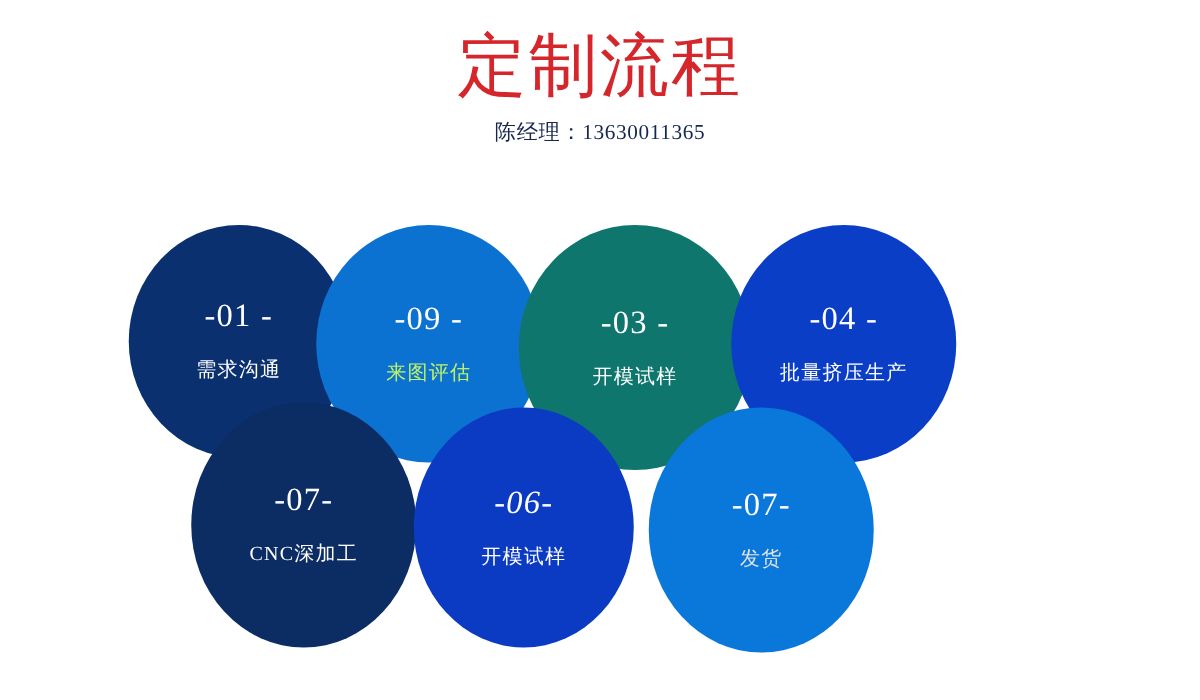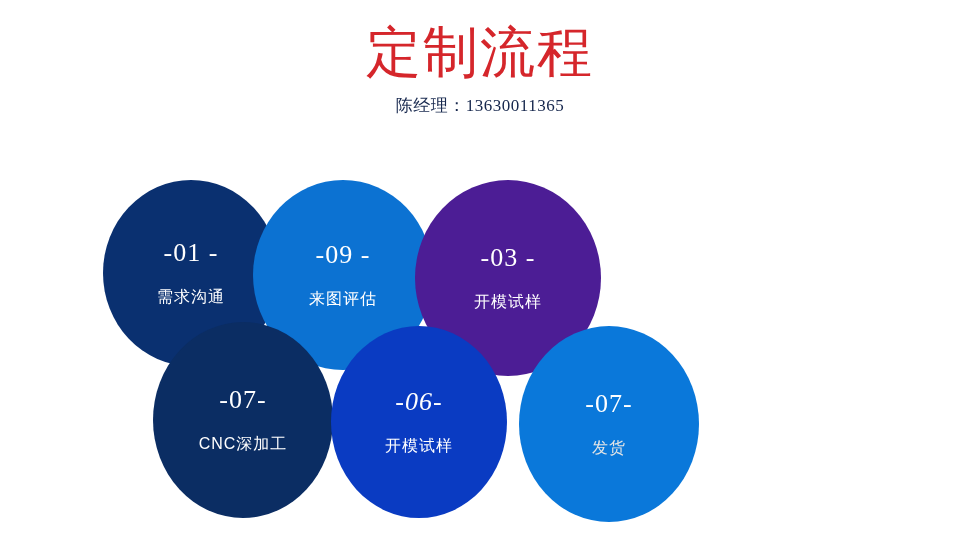--- a/index.html
+++ b/index.html
@@ -75,21 +75,21 @@
   .node-number {
     font-family: "Liberation Serif", "DejaVu Serif", serif;
     font-size: 26px;
     line-height: 30px;
     color: #ffffff;
     letter-spacing: 1px;
     white-space: nowrap;
   }
 
   .node-label {
-    font-family: Liberation Sans, sans-serif;
+    font-family: Liberation Serif, serif;
     font-size: 16px;
     line-height: 22px;
     color: #ffffff;
     margin-top: 18px;
     letter-spacing: 1px;
     white-space: nowrap;
   }
 
   
   #node-1 { left: 103px;  top: 164px; width: 176px; height: 186px; background: #0a3070; z-index: 1; }
@@ -114,28 +114,32 @@
 
   <div id="diagram">
 
     <div class="node" id="node-1" style="background: rgb(10, 48, 112);">
       <div class="node-number" style="color: rgb(255, 255, 255);">-01 -</div>
       <div class="node-label" style="color: rgb(255, 255, 255);">需求沟通</div>
     </div>
 
     <div class="node" id="node-2" style="background: rgb(12, 114, 210);">
       <div class="node-number" style="color: rgb(255, 255, 255);">-09 -</div>
-      <div class="node-label" style="color: #ffffff;">来图评估</div>
+      <div class="node-label" style="color: #bef264;">来图评估</div>
     </div>
 
-    <div class="node" id="node-3" style="background: #4c1d95;">
+    <div class="node" id="node-3" style="background: #0f766e;">
       <div class="node-number" style="color: rgb(255, 255, 255);">-03 -</div>
       <div class="node-label" style="color: rgb(255, 255, 255);">开模试样</div>
     </div>
 
+    <div class="node" id="node-4" style="background: rgb(10, 62, 198);">
+      <div class="node-number" style="color: rgb(255, 255, 255);">-04 -</div>
+      <div class="node-label" style="color: rgb(255, 255, 255);">批量挤压生产</div>
+    </div>
 
     <div class="node" id="node-5" style="background: rgb(11, 45, 99);">
       <div class="node-number" style="color: rgb(255, 255, 255);">-07-</div>
       <div class="node-label" style="color: rgb(255, 255, 255);">CNC深加工</div>
     </div>
 
     <div class="node" id="node-6" style="background: rgb(10, 59, 194);">
       <div class="node-number" style="color: rgb(255, 255, 255); font-style: italic;">-06-</div>
       <div class="node-label" style="color: rgb(255, 255, 255);">开模试样</div>
     </div>

